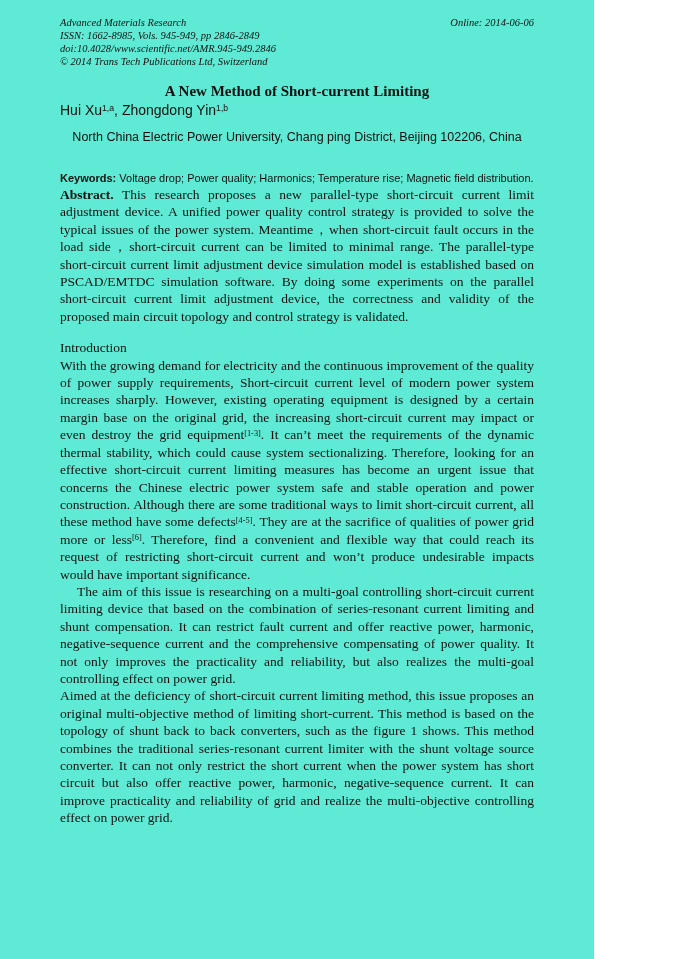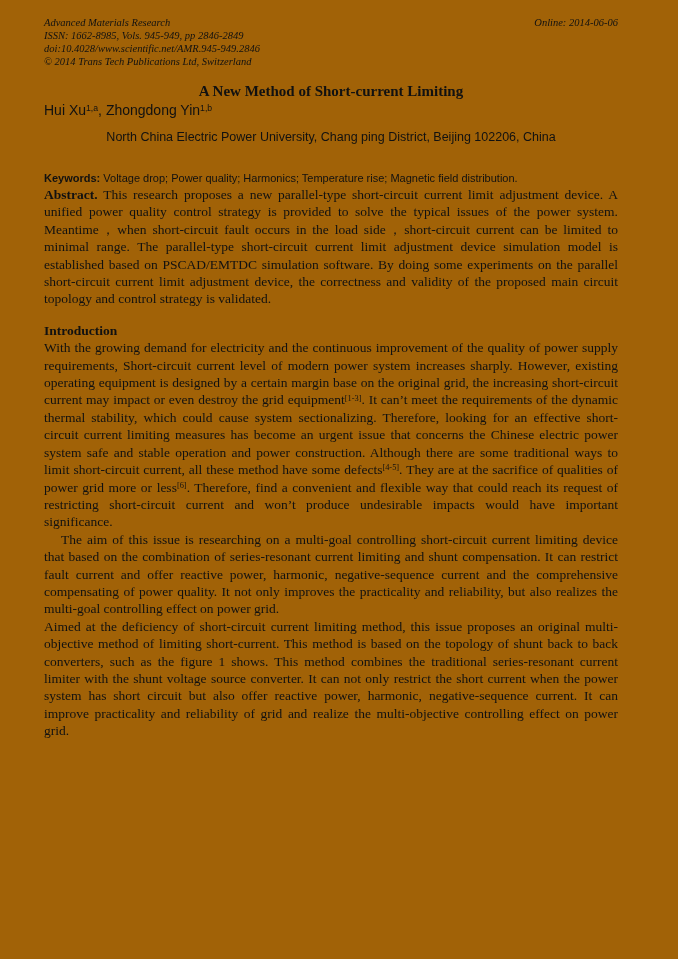--- a/index.html
+++ b/index.html
@@ -8,24 +8,24 @@
     background: #ffffff;
   }
   body {
     width: 678px;
     height: 959px;
     overflow: hidden;
     color: #111111;
   }
   .page {
     box-sizing: border-box;
-    width: 678px;
+    width: 594px;
     height: 959px;
-    padding: 16px 60px 0 44px;
-    background: #a16207;
+    padding: 16px 60px 0 60px;
+    background: #5eead4;
   }
 
   .header {
     display: flex;
     justify-content: space-between;
     align-items: flex-start;
     font-family: "Liberation Serif", "DejaVu Serif", serif;
     font-style: italic;
     font-size: 10.5px;
     line-height: 13px;
@@ -73,21 +73,21 @@
     font-size: 13.5px;
     line-height: 17.4px;
     text-align: justify;
   }
   .abstract { margin-top: 15px; }
   .lead-label { font-weight: bold; }
 
   .section-heading {
     margin-top: 14px;
     font-family: "Liberation Serif", "DejaVu Serif", serif;
-    font-weight: bold;
+    font-weight: normal;
     font-size: 13.5px;
     line-height: 17.4px;
     text-align: left;
   }
   p.para {
     margin: 0;
   }
   .after-heading { margin-top: 3px; }
   .indented { text-indent: 17px; }
 </style>

